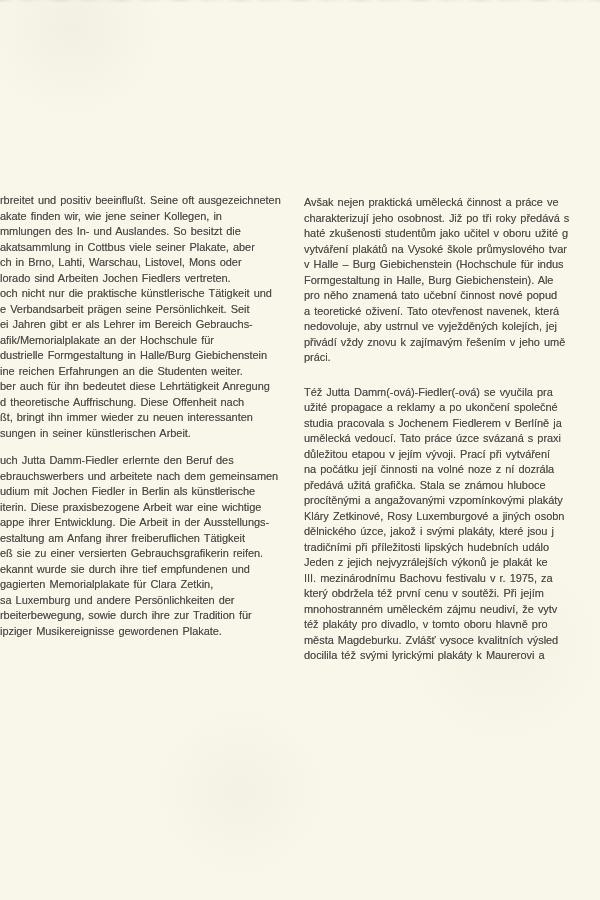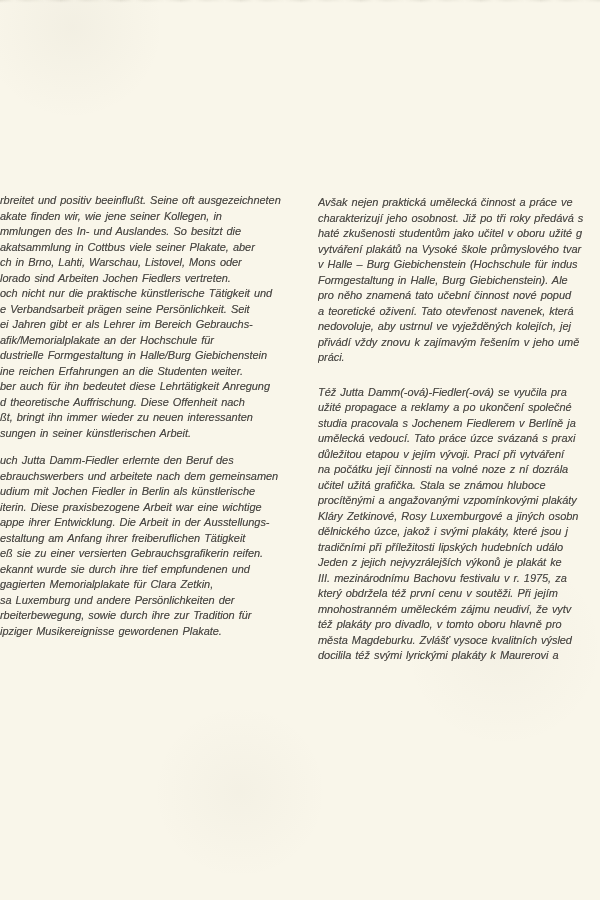--- a/index.html
+++ b/index.html
@@ -26,31 +26,30 @@
     letter-spacing: -0.05px;
     word-spacing: 1.1px;
     text-shadow: 0 0 0.4px rgba(75, 73, 69, 0.55);
   }
   .col-german {
     left: 0px;
     top: 193px;
     width: 314px;
   }
   .col-czech {
-    left: 318px;
+    left: 304px;
     top: 195px;
     width: 282px;
     overflow: hidden;
   }
   .para { margin: 0; }
   .col-german .para + .para { margin-top: 12px; }
   .col-czech  .para + .para { margin-top: 19px; }
   .line {
     white-space: nowrap;
-    font-style: italic;
   }
   
   .scan-edge {
     position: absolute;
     top: 0; left: 0; right: 0;
     height: 3px;
     background:
       repeating-linear-gradient(90deg,
         rgba(110,105,85,0.28) 0px, rgba(110,105,85,0.02) 14px,
         rgba(110,105,85,0.18) 26px, rgba(110,105,85,0.03) 45px,
@@ -125,21 +124,21 @@
         <div class="line">přivádí vždy znovu k zajímavým řešením v jeho umě</div>
         <div class="line">práci.</div>
       </div>
     <div class="para">
         <div class="line">Též Jutta Damm(-ová)-Fiedler(-ová) se vyučila pra</div>
         <div class="line">užité propagace a reklamy a po ukončení společné</div>
         <div class="line">studia pracovala s Jochenem Fiedlerem v Berlíně ja</div>
         <div class="line">umělecká vedoucí. Tato práce úzce svázaná s praxi</div>
         <div class="line">důležitou etapou v jejím vývoji. Prací při vytváření</div>
         <div class="line">na počátku její činnosti na volné noze z ní dozrála</div>
-        <div class="line">učitel užitá grafička. Stala se známou hluboce</div>
+        <div class="line">předává užitá grafička. Stala se známou hluboce</div>
         <div class="line">procítěnými a angažovanými vzpomínkovými plakáty</div>
         <div class="line">Kláry Zetkinové, Rosy Luxemburgové a jiných osobn</div>
         <div class="line">dělnického úzce, jakož i svými plakáty, které jsou j</div>
         <div class="line">tradičními při příležitosti lipských hudebních událo</div>
         <div class="line">Jeden z jejich nejvyzrálejších výkonů je plakát ke</div>
         <div class="line">III. mezinárodnímu Bachovu festivalu v r. 1975, za</div>
         <div class="line">který obdržela též první cenu v soutěži. Při jejím</div>
         <div class="line">mnohostranném uměleckém zájmu neudiví, že vytv</div>
         <div class="line">též plakáty pro divadlo, v tomto oboru hlavně pro</div>
         <div class="line">města Magdeburku. Zvlášť vysoce kvalitních výsled</div>

